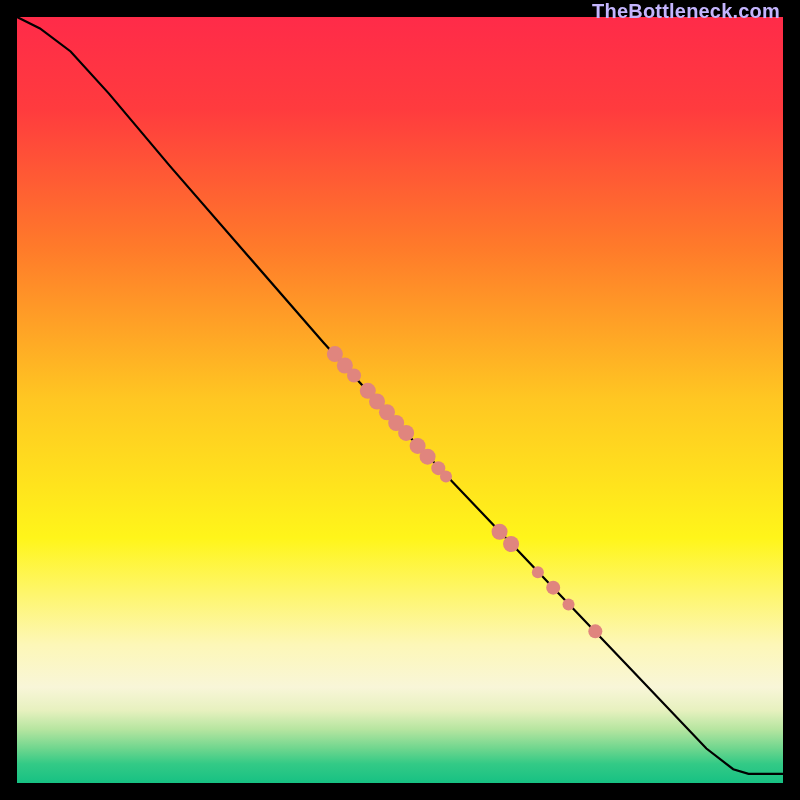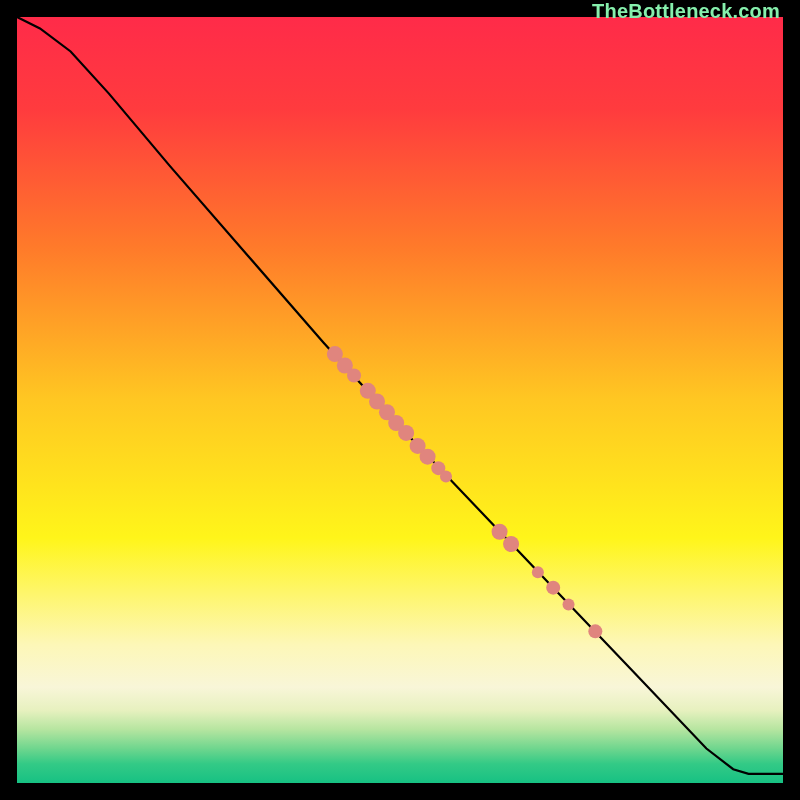--- a/index.html
+++ b/index.html
@@ -18,21 +18,21 @@
     height: 766px;
     background: #000;
   }
   .watermark {
     position: absolute;
     top: 0px;
     right: 20px;
     font-family: Arial, Helvetica, sans-serif;
     font-size: 20px;
     font-weight: 600;
-    color: #86efac;
+    color: #c4b5fd;
     letter-spacing: 0.2px;
   }
   svg {
     display: block;
   }
 </style>
 </head>
 <body>
 
 <div class="frame">

